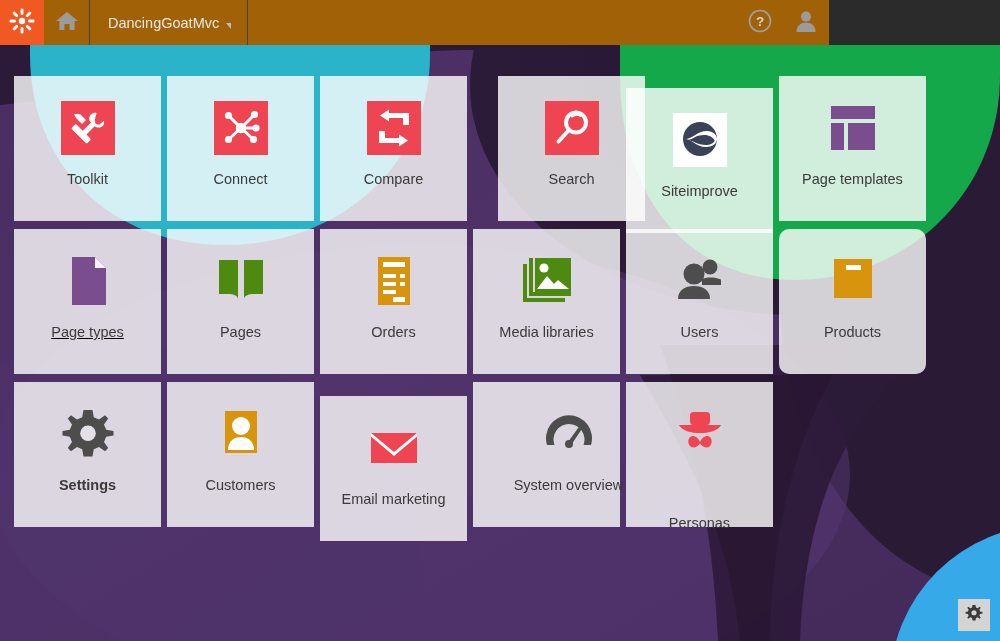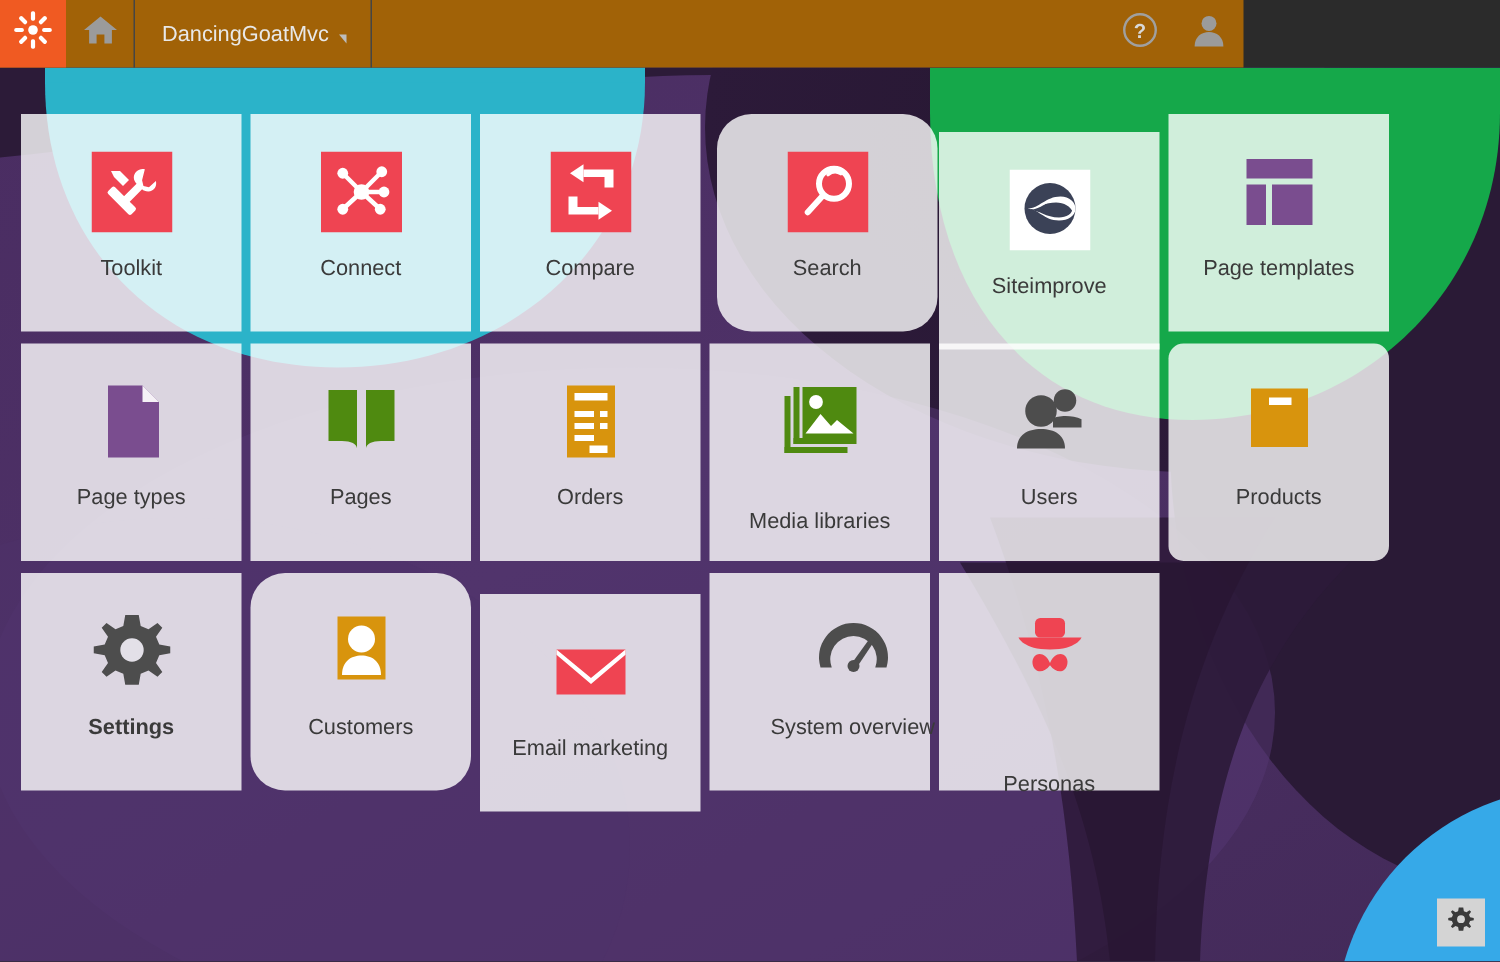--- a/index.html
+++ b/index.html
@@ -312,21 +312,21 @@
             <path d="M22 12 L22 17 L36 17 L36 24 L42 24 L42 12 Z"></path>
             <path d="M22 8.5 L22 20.5 L13 14.5 Z"></path>
             <path d="M32 42 L32 37 L18 37 L18 30 L12 30 L12 42 Z"></path>
             <path d="M32 45.5 L32 33.5 L41 39.5 Z"></path>
           </g>
         </svg>
       </div>
       <div class="tile-label">Compare</div>
     </div>
 
-    <div class="tile" style="left:478px; top:31px;border-radius:23px;">
+    <div class="tile" style="left:498px; top:31px;">
       <div class="tile-icon">
         <svg width="54" height="54" viewBox="0 0 54 54">
           <rect x="0" y="0" width="54" height="54" fill="#ef4452"></rect>
           <g fill="none" stroke="#ffffff" stroke-width="4" stroke-linecap="round">
             <circle cx="31" cy="21.5" r="10"></circle>
             <line x1="23.5" y1="29.5" x2="13.5" y2="40.5"></line>
           </g>
           <path d="M27 15.5 C29.5 13.5 33 13.2 35.5 14.8" fill="none" stroke="#ffffff" stroke-width="2.2" stroke-linecap="round"></path>
         </svg>
       </div>
@@ -356,21 +356,21 @@
           <g fill="#7a4d8f">
             <rect x="5" y="5" width="44" height="13"></rect>
             <rect x="5" y="22" width="13" height="27"></rect>
             <rect x="22" y="22" width="27" height="27"></rect>
           </g>
         </svg>
       </div>
       <div class="tile-label">Page templates</div>
     </div>
 
-    <div class="tile" style="left:14px;  top:184px;">
+    <div class="tile" style="left:14px;  top:184px;text-decoration:underline;">
       <div class="tile-icon">
         <svg width="54" height="54" viewBox="0 0 54 54">
           <path d="M11 3 L34 3 L45 14 L45 51 L11 51 Z" fill="#7a4d8f"></path>
           <path d="M34 3 L45 14 L34 14 Z" fill="#ffffff" opacity="0.92"></path>
         </svg>
       </div>
       <div class="tile-label">Page types</div>
     </div>
 
     <div class="tile" style="left:167px; top:184px;">
@@ -396,21 +396,21 @@
             <rect x="16" y="28" width="13" height="4"></rect>
             <rect x="33" y="28" width="5" height="4"></rect>
             <rect x="16" y="36" width="13" height="4"></rect>
             <rect x="26" y="43" width="12" height="5"></rect>
           </g>
         </svg>
       </div>
       <div class="tile-label">Orders</div>
     </div>
 
-    <div class="tile" style="left:473px; top:184px;gap:16px;">
+    <div class="tile" style="left:473px; top:184px;">
       <div class="tile-icon">
         <svg width="54" height="54" viewBox="0 0 54 54">
           <g fill="#4f8a10">
             <rect x="3" y="10" width="4" height="38"></rect>
             <rect x="3" y="44" width="42" height="4"></rect>
             <rect x="9" y="4" width="4" height="38"></rect>
             <rect x="9" y="38" width="42" height="4"></rect>
             <rect x="15" y="4" width="36" height="34"></rect>
           </g>
           <g fill="#ffffff">
@@ -455,21 +455,21 @@
                      L31.5 49.5 L27 49.5 L22.5 49.5 L21.2 42.2 L16 40 L10 44.2 L6.8 41 L11 35
                      L8.8 29.8 L1.5 28.5 L1.5 24 L8.8 22.7 L11 17.5 L6.8 11.5 L10 8.3 L16 12.5
                      L21.2 10.3 L22.5 3 Z"></path>
           </g>
           <circle cx="27" cy="26.3" r="7.8" fill="#e3e0e8"></circle>
         </svg>
       </div>
       <div class="tile-label">Settings</div>
     </div>
 
-    <div class="tile" style="left:167px; top:337px;border-radius:23px;">
+    <div class="tile" style="left:167px; top:337px;">
       <div class="tile-icon">
         <svg width="54" height="54" viewBox="0 0 54 54">
           <rect x="11" y="4" width="32" height="42" fill="#d8940d"></rect>
           <circle cx="27" cy="19" r="9" fill="#ffffff"></circle>
           <path d="M14 43 C14 34 20 30 27 30 C34 30 40 34 40 43 Z" fill="#ffffff"></path>
         </svg>
       </div>
       <div class="tile-label">Customers</div>
     </div>
 

